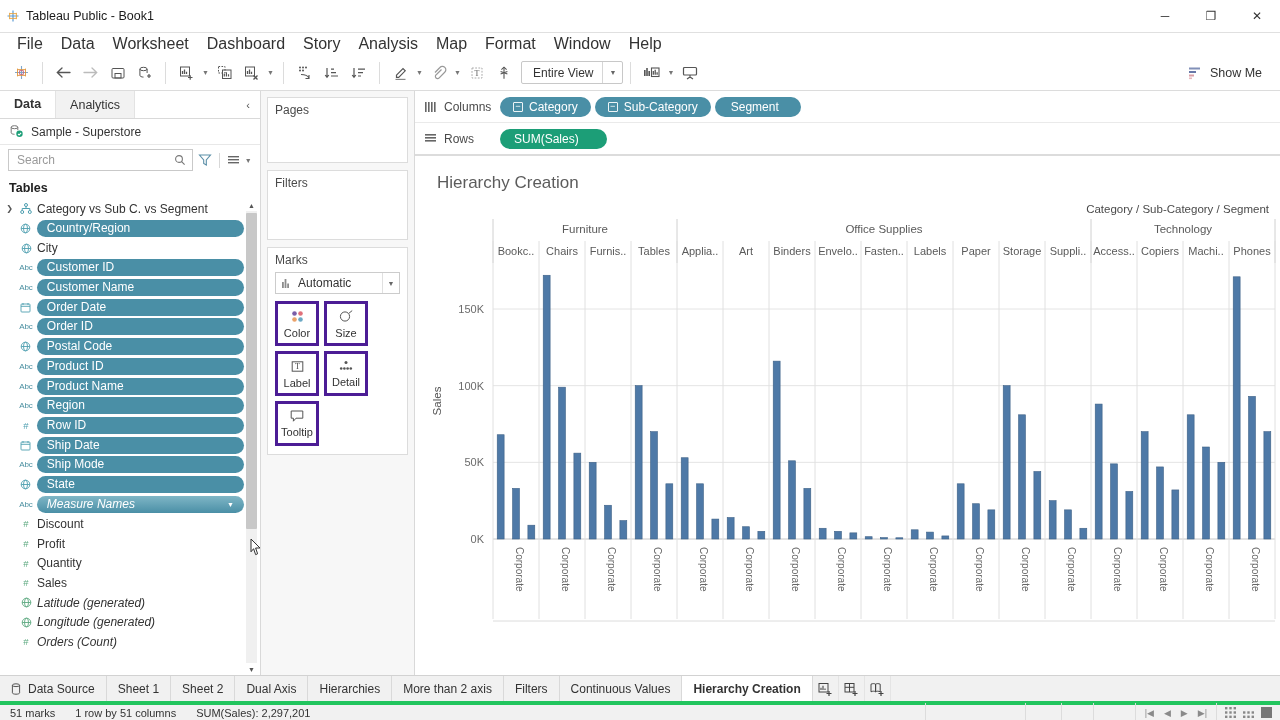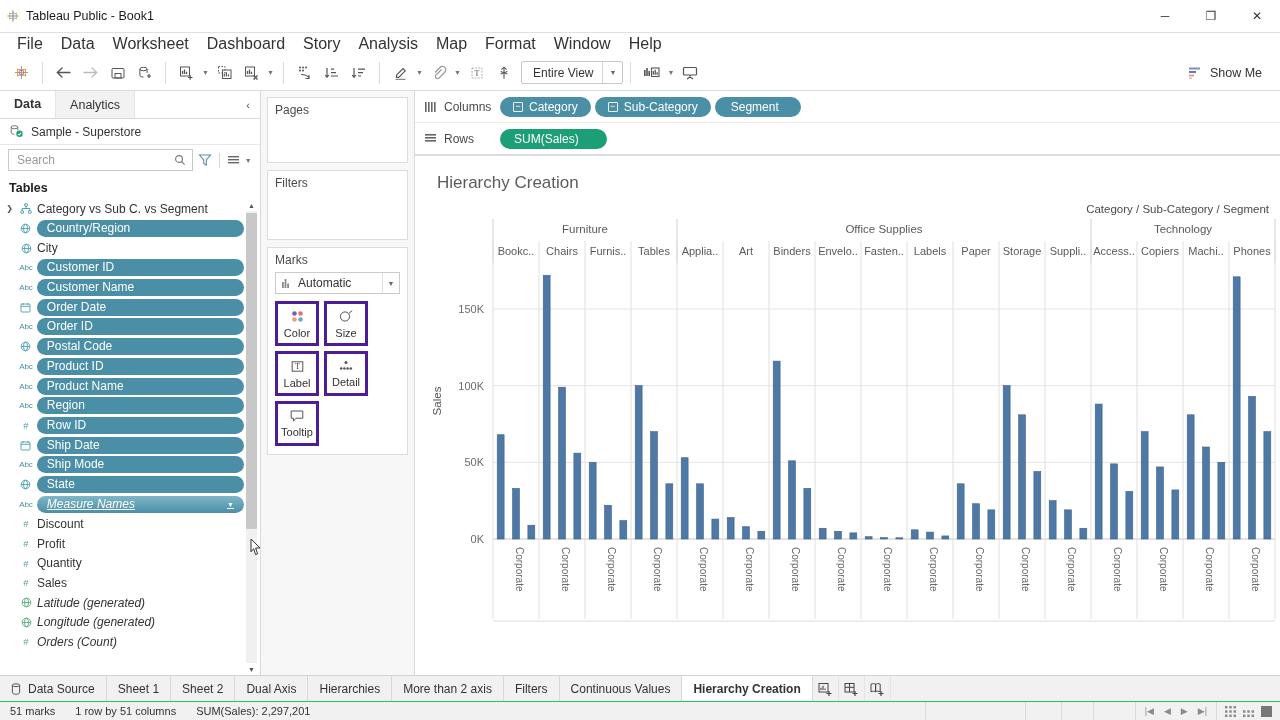--- a/index.html
+++ b/index.html
@@ -53,21 +53,21 @@
   .vsep { width:1px; height:15px; background:#d8d8d8; margin:0 2px; }
   .tablesHdr { padding:6px 9px 4px; font-weight:bold; font-size:12.5px; color:#222; }
   .fieldlist { flex:1; overflow:hidden; position:relative; padding-right:16px; }
   .frow { height:19.7px; display:flex; align-items:center; padding-left:4px; }
   .fexp { width:11px; text-align:center; color:#555; font-size:8px; }
   .ficon { width:22px; display:flex; align-items:center; justify-content:center; font-size:9.5px; color:#4e9fb0; }
   .ficon.abc { font-size:8px; color:#4a8fa0; letter-spacing:-0.2px; }
   .fname { font-size:12px; color:#333; white-space:nowrap; }
   .pill { background:#4a8fa6; color:#fff; border-radius:10px; padding:1px 10px; font-size:12px; line-height:15px; height:17px; display:flex; align-items:center; min-width:0; }
   .pill.wide { width:208px; }
-  .pill.measnames { background:linear-gradient(#7fb6c6,#4a8fa6); font-style:italic; justify-content:space-between;text-decoration:underline; }
+  .pill.measnames { background:linear-gradient(#7fb6c6,#4a8fa6); font-style:italic; justify-content:space-between; }
   .pill .ddarrow { font-size:7px; }
   .meas .ficon { color:#5ba87f; }
   .meas .fname { color:#333; }
   .italic { font-style:italic; }
   .vscroll { position:absolute; right:3px; top:0; width:11px; height:100%; }
   .vscroll .track { position:absolute; top:12px; bottom:12px; left:0; width:11px; background:#f0f0f0; }
   .vscroll .thumb { position:absolute; left:0; width:11px; background:#c8c8c8; border-radius:1px; }
   .vscroll .arw { position:absolute; left:0; width:11px; height:12px; display:flex; align-items:center; justify-content:center; font-size:7px; color:#555; }
   .cursor { position:absolute; width:12px; height:18px; pointer-events:none; }
 
@@ -100,21 +100,21 @@
   .wstitle { font-size:17px; color:#5c5c5c; padding:5px 0 8px 12px; font-weight:normal; }
   .chartwrap { position:relative; width:100%; height:470px; }
 
   
   .tabstrip { height:26px; background:#f1f1f1; border-top:1px solid #d2d2d2; display:flex; align-items:stretch; flex:0 0 26px; }
   .stab { padding:0 11px; display:flex; align-items:center; font-size:12px; color:#333; border-right:1px solid #d9d9d9; background:#f1f1f1; white-space:nowrap; }
   .stab.active { background:#fff; font-weight:bold; }
   .stab.ds { gap:7px; }
   .newbtns { display:flex; align-items:stretch; }
   .newbtn { width:26px; display:flex; align-items:center; justify-content:center; color:#444; border-right:1px solid #e4e4e4; }
-  .statusbar { height:19px; background:#f1f1f1; display:flex; align-items:center; font-size:11px; color:#333; flex:0 0 19px; border-top:1px solid #22c55e; }
+  .statusbar { height:19px; background:#f1f1f1; display:flex; align-items:center; font-size:11px; color:#333; flex:0 0 19px; border-top:4px solid #22c55e; }
   .statusbar .seg { padding:0 10px; }
   .sb-right { margin-left:auto; display:flex; align-items:center; height:19px; }
   .sb-cell { height:19px; border-left:1px solid #dcdcdc; }
   .sb-nav { display:flex; align-items:center; gap:10px; padding:0 9px; color:#8a8a8a; font-size:9px; border-left:1px solid #dcdcdc; height:19px; }
   .sb-view { display:flex; align-items:center; gap:7px; padding:0 8px; border-left:1px solid #dcdcdc; height:19px; }
   svg { display:block; }
 </style>
 </head>
 <body>
 

